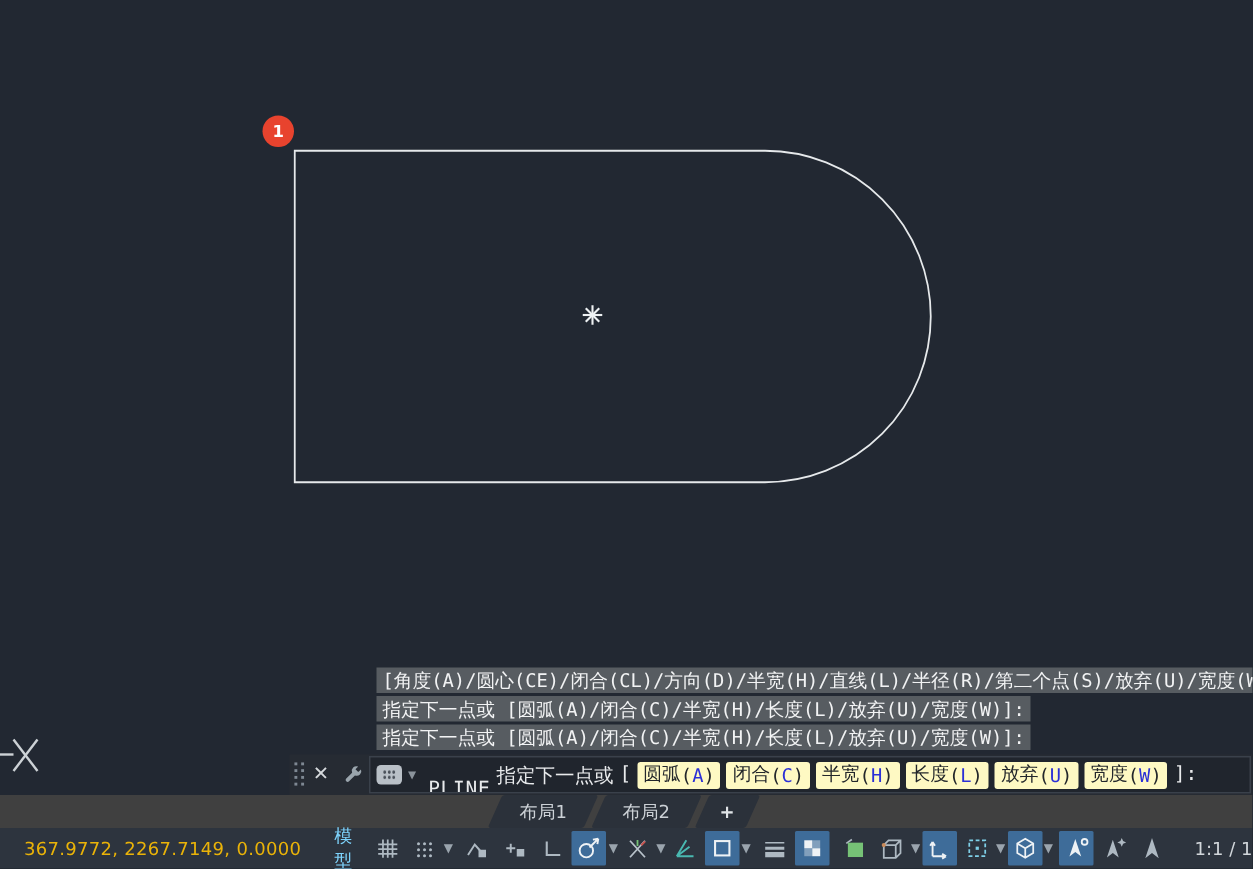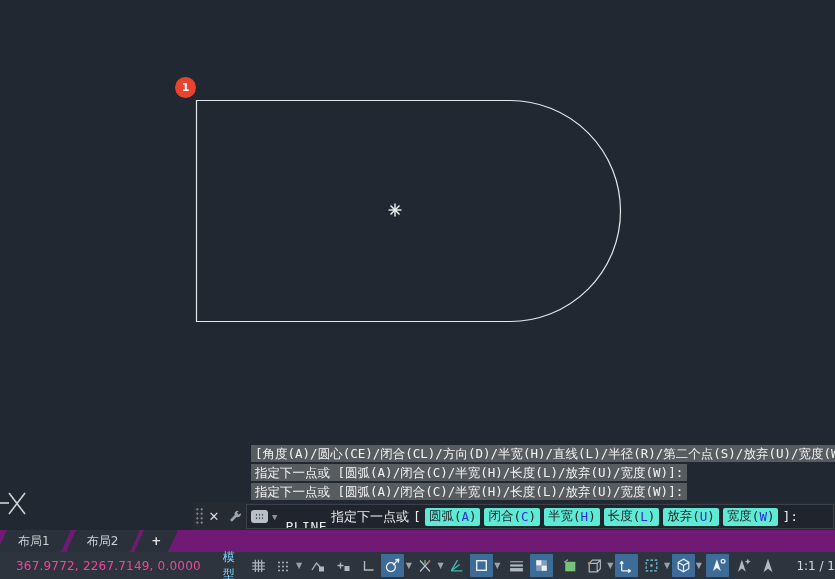--- a/index.html
+++ b/index.html
@@ -41,39 +41,39 @@
     font-family:"DejaVu Sans Mono","DejaVu Sans",monospace; font-size:13px; color:#e8eaec;
     white-space:nowrap; overflow:hidden;
   }
   .recent-chip { width:17px; height:13px; border-radius:3px; background:#b9c0c7;
     display:inline-flex; align-items:center; justify-content:center; }
   .recent-chip i { width:9px; height:7px;
     background-image:radial-gradient(circle,#4a515a 1px,transparent 1.1px); background-size:3px 3.5px; display:block; }
   .darr-sm { color:#8a939b; font-size:9px; }
   .cmd-name { letter-spacing:.5px; margin-left:4px;margin-top:20px; }
   .chip {
-    background:#5eead4; color:#23272b; border-radius:2px; padding:0 4px; height:18px;
+    background:#fef9c3; color:#23272b; border-radius:2px; padding:0 4px; height:18px;
     display:inline-flex; align-items:center; font-size:12.5px; cursor:default;
   }
   .chip .key { color:#2b2fd6; }
   .chip .key::before { content:"("; color:#23272b; }
   .chip .key::after  { content:")"; color:#23272b; }
 
   
-  #tabbar { position:absolute; left:0; top:530px; width:835px; height:22px; background:#701a75;
-    display:flex; align-items:stretch; padding-left:2px; }
+  #tabbar { position:absolute; left:0; top:530px; width:835px; height:22px; background:#404040;
+    display:flex; align-items:stretch; padding-left:2px;justify-content:center; }
   .ltab { position:relative; margin-right:5px; }
   .ltab .bg { position:absolute; inset:0; background:#2b313a; transform:skewX(-24deg); border-radius:2px; }
   .ltab .lb { position:relative; padding:0 16px; font-size:12px; color:#ccd1d6; line-height:22px; }
   .ltab.add .lb { padding:0 12px; color:#dfe3e6; font-weight:bold; }
 
   
   #statusbar { position:absolute; left:0; top:552px; width:835px; height:27px; background:#2d343e;
     display:flex; align-items:center; font-size:12px; color:#c3cad1; }
-  #coords { padding:0 14px 0 16px; letter-spacing:.2px; color:#ec4899; white-space:nowrap; }
+  #coords { padding:0 14px 0 16px; letter-spacing:.2px; color:#eab308; white-space:nowrap; }
   .sbtn { height:23px; min-width:23px; margin:0 1px; display:flex; align-items:center; justify-content:center;
     border-radius:1px; padding:0 2px; }
   .sbtn.active { background:#3e6c99; }
   .sbtn.txt { padding:0 7px; color:#7dd3fc; }
   .darr { width:11px; height:23px; display:flex; align-items:center; justify-content:center;
     color:#9aa4ad; font-size:8px; }
   .sep { width:5px; }
   #scale-label { margin-left:16px; color:#d2d7db; white-space:nowrap; }
   svg.ic { display:block; }
 </style>

